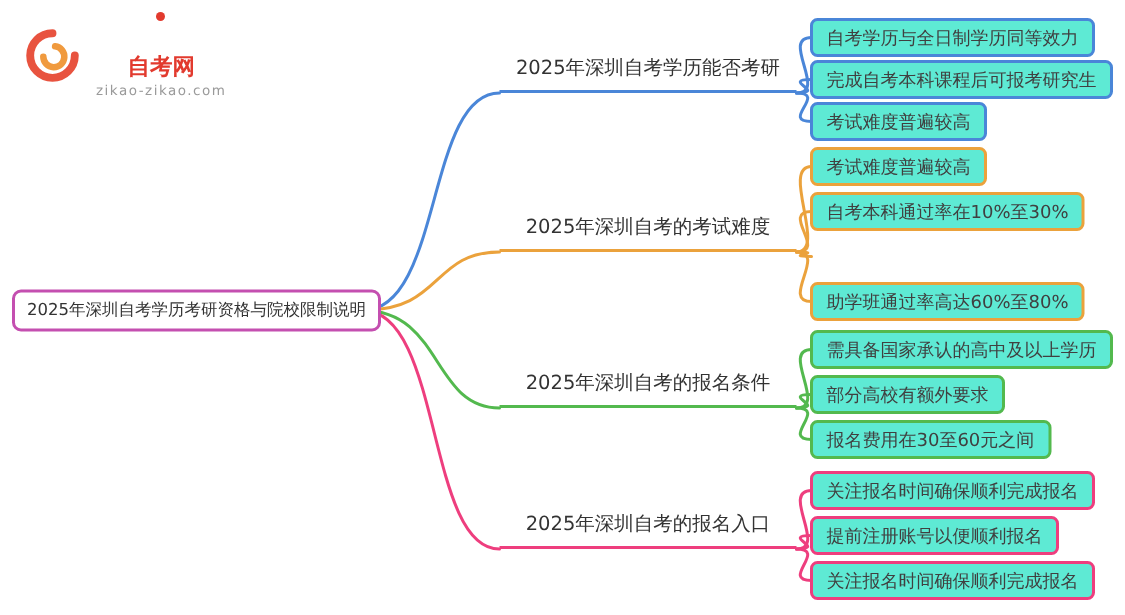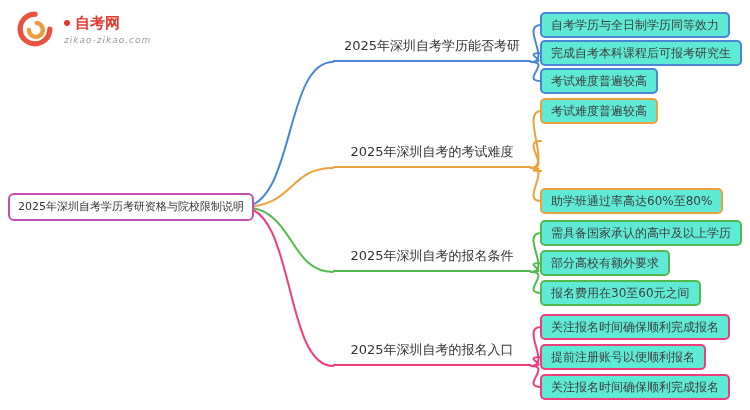--- a/index.html
+++ b/index.html
@@ -7,23 +7,23 @@
     width:750px;height:410px;position:relative;background:#ffffff;
     font-family:"DejaVu Sans","Liberation Sans",sans-serif;
     overflow:hidden;color:#333;
   }
   .links{position:absolute;inset:0;width:750px;height:410px;pointer-events:none;}
   .links path{fill:none;stroke-width:2;stroke-linecap:round;}
 
   
   .logo{position:absolute;left:14px;top:8px;display:flex;align-items:center;gap:8px;}
   .logo-icon{width:42px;height:42px;display:block;}
-  .logo-title{display:flex;align-items:center;gap:5px;font-size:15px;font-weight:bold;color:#e23a2e;line-height:18px;}
+  .logo-title{display:flex;align-items:center;gap:21px;font-size:15px;font-weight:bold;color:#e23a2e;line-height:18px;flex-direction:column;}
   .logo-dot{width:6px;height:6px;border-radius:50%;background:#e23a2e;display:inline-block;}
-  .logo-sub{font-size:9px;color:#9a9a9a;letter-spacing:1px;margin-top:3px;font-style:italic;}
+  .logo-sub{font-size:9px;color:#9a9a9a;letter-spacing:1px;margin-top:3px;}
 
   
   .root-node{
     position:absolute;left:8px;top:193px;
     border:2px solid var(--c,#c44fb0);border-radius:6px;background:#fff;
     font-size:11px;line-height:16px;padding:4px 8px;white-space:nowrap;color:#333;
   }
   .branch{position:absolute;inset:0;pointer-events:none;}
   .branch-label{
     position:absolute;left:333px;width:198px;text-align:center;
@@ -85,20 +85,21 @@
 <div class="branch" style="--c: #4a86d8;">
   <div class="branch-label" style="top:36px">2025年深圳自考学历能否考研</div>
   <div class="leaf" style="top:12px">自考学历与全日制学历同等效力</div>
   <div class="leaf" style="top:40px">完成自考本科课程后可报考研究生</div>
   <div class="leaf" style="top:68px">考试难度普遍较高</div>
 </div>
 
 <div class="branch" style="--c: #eba23c;">
   <div class="branch-label" style="top:142px">2025年深圳自考的考试难度</div>
   <div class="leaf" style="top:98px">考试难度普遍较高</div>
+  <div class="leaf" style="top:128px">自考本科通过率在10%至30%</div>
   <div class="leaf" style="top:188px">助学班通过率高达60%至80%</div>
 </div>
 
 <div class="branch" style="--c: #53b94e;">
   <div class="branch-label" style="top:246px">2025年深圳自考的报名条件</div>
   <div class="leaf" style="top:220px">需具备国家承认的高中及以上学历</div>
   <div class="leaf" style="top:250px">部分高校有额外要求</div>
   <div class="leaf" style="top:280px">报名费用在30至60元之间</div>
 </div>
 

